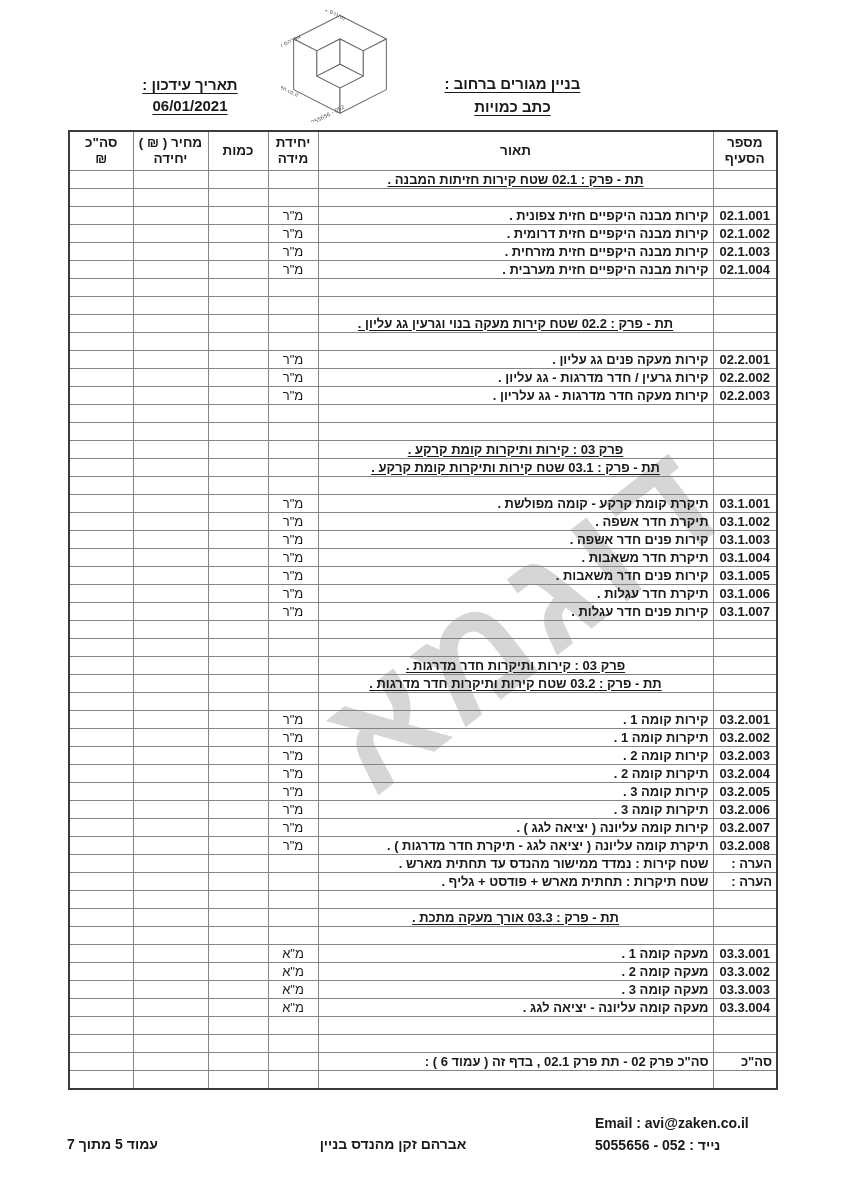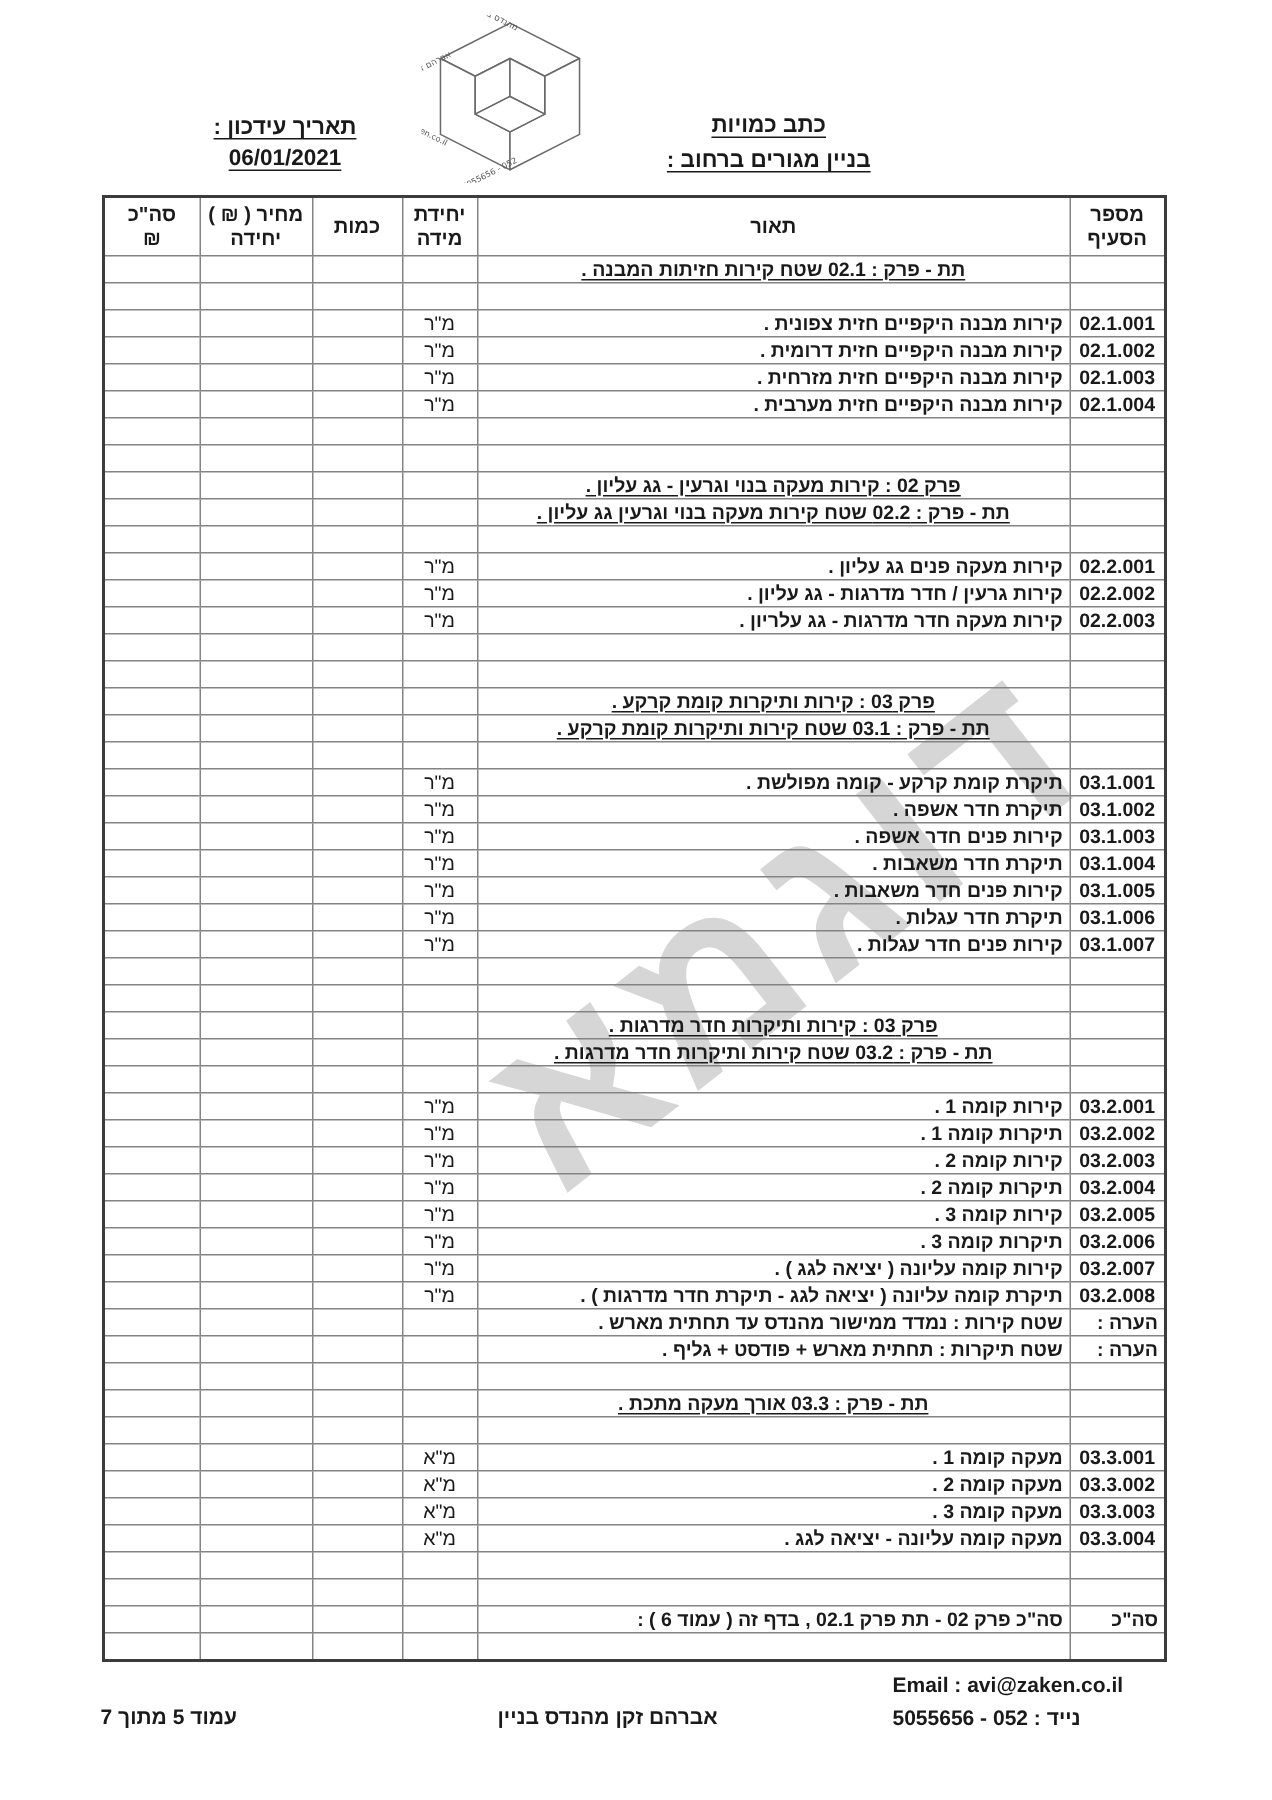--- a/index.html
+++ b/index.html
@@ -51,21 +51,21 @@
     text-align:center;text-decoration:underline;text-underline-offset:2px;
   }
   td.unit{text-align:center;font-weight:normal;}
   
   .footer-contact{
     position:absolute;left:595px;top:1112px;width:182px;text-align:left;
     font-size:14px;font-weight:bold;line-height:22px;z-index:2;
   }
   .footer-contact .ltr{direction:ltr;}
   .footer-company{
-    position:absolute;left:300px;top:1136px;width:210px;text-align:center;
+    position:absolute;left:288px;top:1136px;width:210px;text-align:center;
     font-size:14px;font-weight:bold;z-index:2;
   }
   .footer-page{
     position:absolute;left:48px;top:1136px;width:110px;text-align:right;
     font-size:14px;font-weight:bold;z-index:2;
   }
   .logo text{fill:#555;font-family:"DejaVu Sans",sans-serif;}
   .logo polygon{fill:#ffffff;stroke:#6a6a6a;stroke-width:1.2;stroke-linejoin:round;}
 </style>
 </head>
@@ -84,22 +84,22 @@
   <polygon points="70,33 42.5,47 42.5,77 70,63"></polygon>
   <polygon points="70,33 97.5,47 97.5,77 70,63"></polygon>
   <polygon points="70,63 97.5,77 70,91 42.5,77"></polygon>
   <text font-size="7" transform="translate(24,31) rotate(-27)">אברהם זקן</text>
   <text font-size="7" transform="translate(75,11) rotate(27)">מהנדס בניין</text>
   <text font-size="6.5" transform="translate(19,102) rotate(27)">avi@zaken.co.il</text>
   <text font-size="6.5" transform="translate(76,115) rotate(-27)">052 - 5055656</text>
 </svg>
 
 <div class="title-block">
+  <div>בניין מגורים ברחוב :</div>
   <div>כתב כמויות</div>
-  <div>בניין מגורים ברחוב :</div>
 </div>
 
 <div class="watermark">דוגמא</div>
 
 <div class="table-wrap">
   <table class="boq">
     <colgroup>
       <col style="width:64px">
         <col style="width:395px">
         <col style="width:50px">
@@ -181,28 +181,20 @@
         <tr>
           <td class="no empty"></td>
           <td class="desc empty"></td>
           <td class="unit empty"></td>
           <td class="qty empty"></td>
           <td class="price empty"></td>
           <td class="total empty"></td>
         </tr>
         <tr>
           <td class="no section"></td>
-          <td class="desc section">פרק 02 : קירות מעקה בנוי וגרעין - גג עליון .</td>
-          <td class="unit section"></td>
-          <td class="qty section"></td>
-          <td class="price section"></td>
-          <td class="total section"></td>
-        </tr>
-        <tr>
-          <td class="no section"></td>
           <td class="desc section">תת - פרק : 02.2  שטח קירות מעקה בנוי וגרעין גג עליון .</td>
           <td class="unit section"></td>
           <td class="qty section"></td>
           <td class="price section"></td>
           <td class="total section"></td>
         </tr>
         <tr>
           <td class="no empty"></td>
           <td class="desc empty"></td>
           <td class="unit empty"></td>

